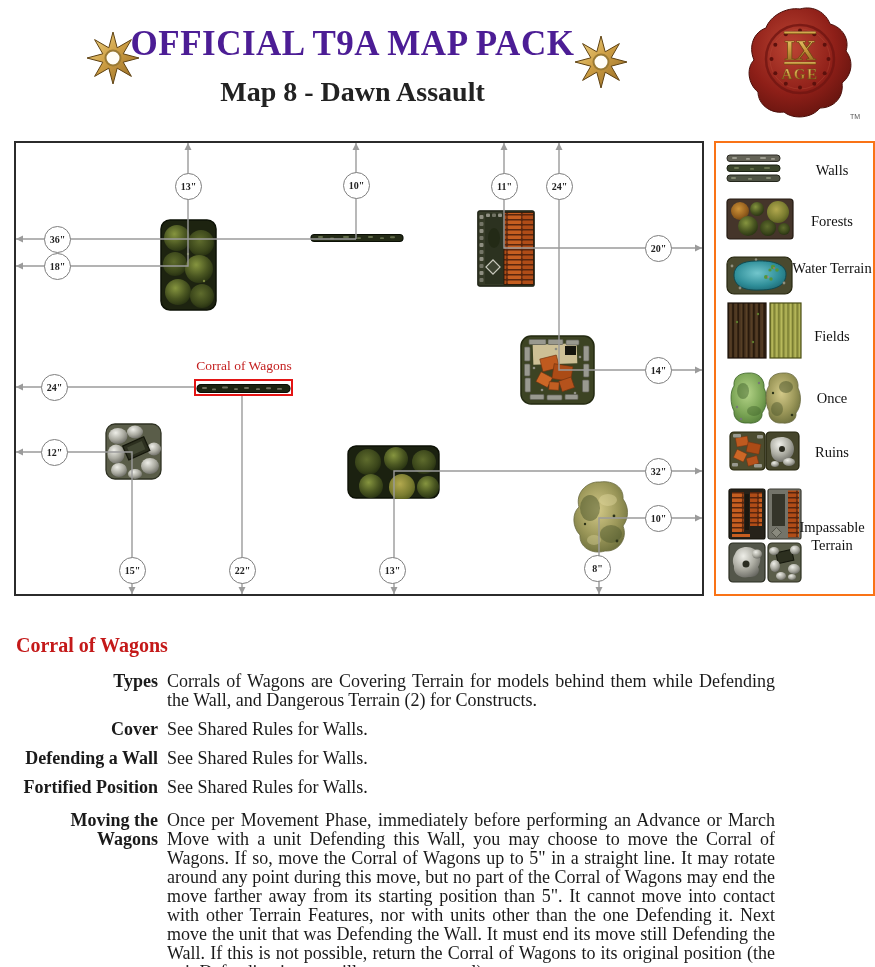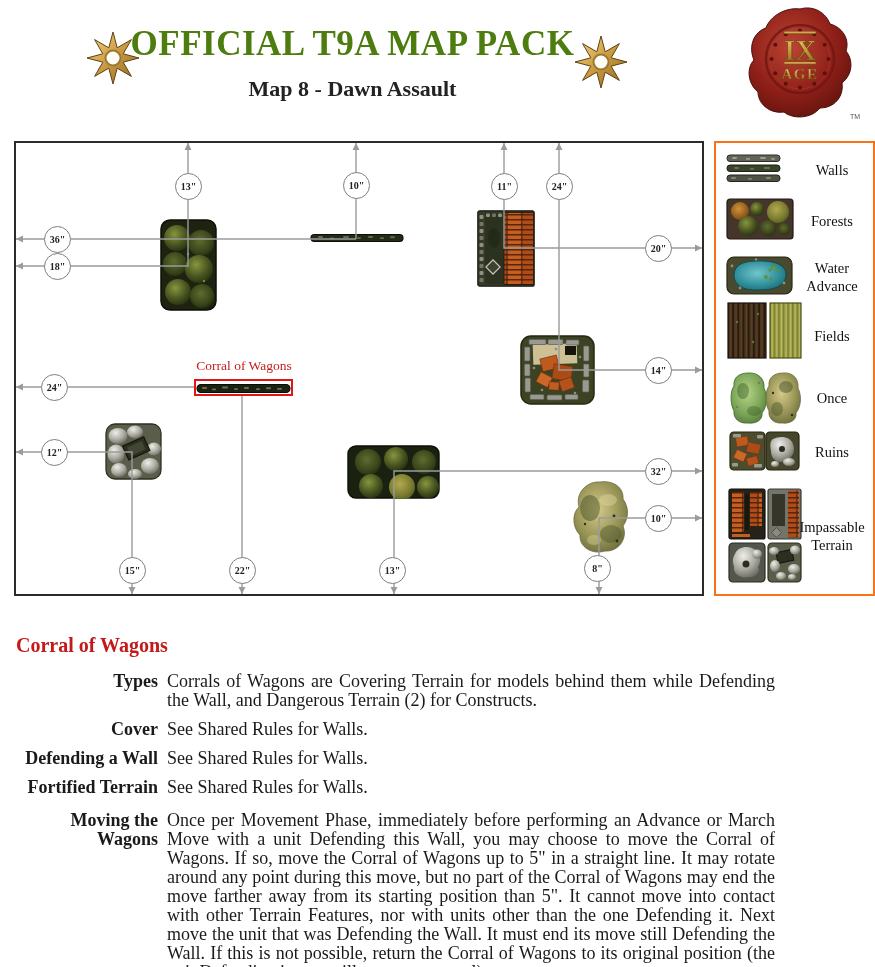--- a/index.html
+++ b/index.html
@@ -1,22 +1,22 @@
 <!DOCTYPE html>
 <html><head>
 <meta charset="utf-8">
 <style>
   html,body{margin:0;padding:0;background:#fff;}
   #page{position:relative;width:875px;height:967px;background:#fff;overflow:hidden;
         font-family:"Liberation Serif","DejaVu Serif",serif;color:#1a1a1a;}
   
   #title{position:absolute;left:100px;top:24px;width:505px;text-align:center;
-         font-size:35px;font-weight:bold;letter-spacing:.5px;color:#4d7c0f;}
+         font-size:35px;font-weight:bold;letter-spacing:.5px;color:#4c1d95;}
   #subtitle{position:absolute;left:100px;top:76px;width:505px;text-align:center;
-            font-size:22px;font-weight:600;color:#222;}
+            font-size:28px;font-weight:600;color:#222;}
   .star{position:absolute;width:54px;height:56px;}
   #star-left{left:86px;top:30px;}
   #star-right{left:574px;top:34px;}
   #seal{position:absolute;left:740px;top:1px;width:122px;height:126px;}
   
   #map{position:absolute;left:14px;top:141px;width:686px;height:451px;
        border:2px solid #2b2b2b;background:#fff;}
   #map-lines{position:absolute;left:0;top:0;z-index:3;}
   .terrain{position:absolute;z-index:2;}
   .mc{position:absolute;width:25px;height:25px;border-radius:50%;background:#fff;
@@ -425,21 +425,21 @@
           <circle cx="48" cy="12" r=".8"></circle>
           <circle cx="42" cy="21" r=".8"></circle>
         </g>
       <g fill="#8f8f7e">
           <circle cx="6" cy="10" r="1.4"></circle>
           <circle cx="14" cy="32" r="1.4"></circle>
           <circle cx="58" cy="27" r="1.4"></circle>
           <circle cx="30" cy="3.5" r="1.2"></circle>
         </g>
     </svg>
-    <div class="lg-label" style="top:116px">Water Advance</div>
+    <div class="lg-label" style="top:116px">Water Terrain</div>
 
     <svg class="lg-swatch" style="left:11px;top:159px" width="40" height="57">
       <rect x="1" y="1" width="38" height="55" fill="url(#pFieldB)" stroke="#1c1209" stroke-width="1.2"></rect>
       <circle cx="10" cy="20" r="1.2" fill="#5e7a2e"></circle>
         <circle cx="26" cy="40" r="1.2" fill="#5e7a2e"></circle>
         <circle cx="31" cy="12" r="1.2" fill="#5e7a2e"></circle>
     </svg>
     <svg class="lg-swatch" style="left:53px;top:159px" width="33" height="57">
       <rect x="1" y="1" width="31" height="55" fill="url(#pFieldG)" stroke="#4b4f16" stroke-width="1.2"></rect>
     </svg>
@@ -529,21 +529,21 @@
     </div>
     <div class="rule-row r-cover">
       <div class="rule-label">Cover</div>
       <div class="rule-text">See Shared Rules for Walls.</div>
     </div>
     <div class="rule-row r-defending">
       <div class="rule-label">Defending a Wall</div>
       <div class="rule-text">See Shared Rules for Walls.</div>
     </div>
     <div class="rule-row r-fortified">
-      <div class="rule-label">Fortified Terrain</div>
+      <div class="rule-label">Fortified Position</div>
       <div class="rule-text">See Shared Rules for Walls.</div>
     </div>
     <div class="rule-row r-moving">
       <div class="rule-label">Moving the Wagons</div>
       <div class="rule-text">Once per Movement Phase, immediately before performing an Advance or March Move with a unit Defending this Wall, you may choose to move the Corral of Wagons. If so, move the Corral of Wagons up to 5" in a straight line. It may rotate around any point during this move, but no part of the Corral of Wagons may end the move farther away from its starting position than 5". It cannot move into contact with other Terrain Features, nor with units other than the one Defending it. Next move the unit that was Defending the Wall. It must end its move still Defending the Wall. If this is not possible, return the Corral of Wagons to its original position (the unit Defending it may still move as normal).</div>
     </div>
   </div>
 
 </div>
 

